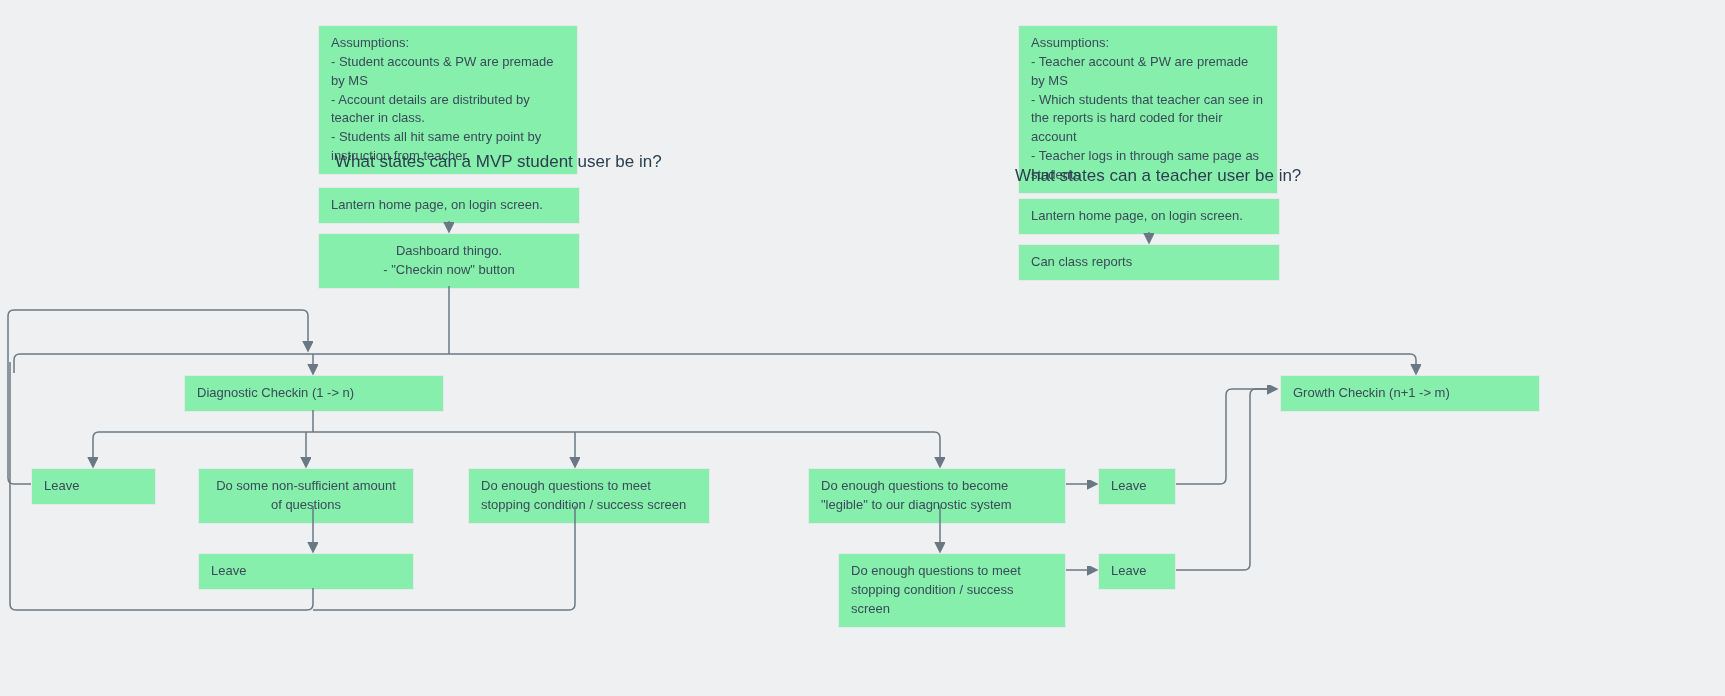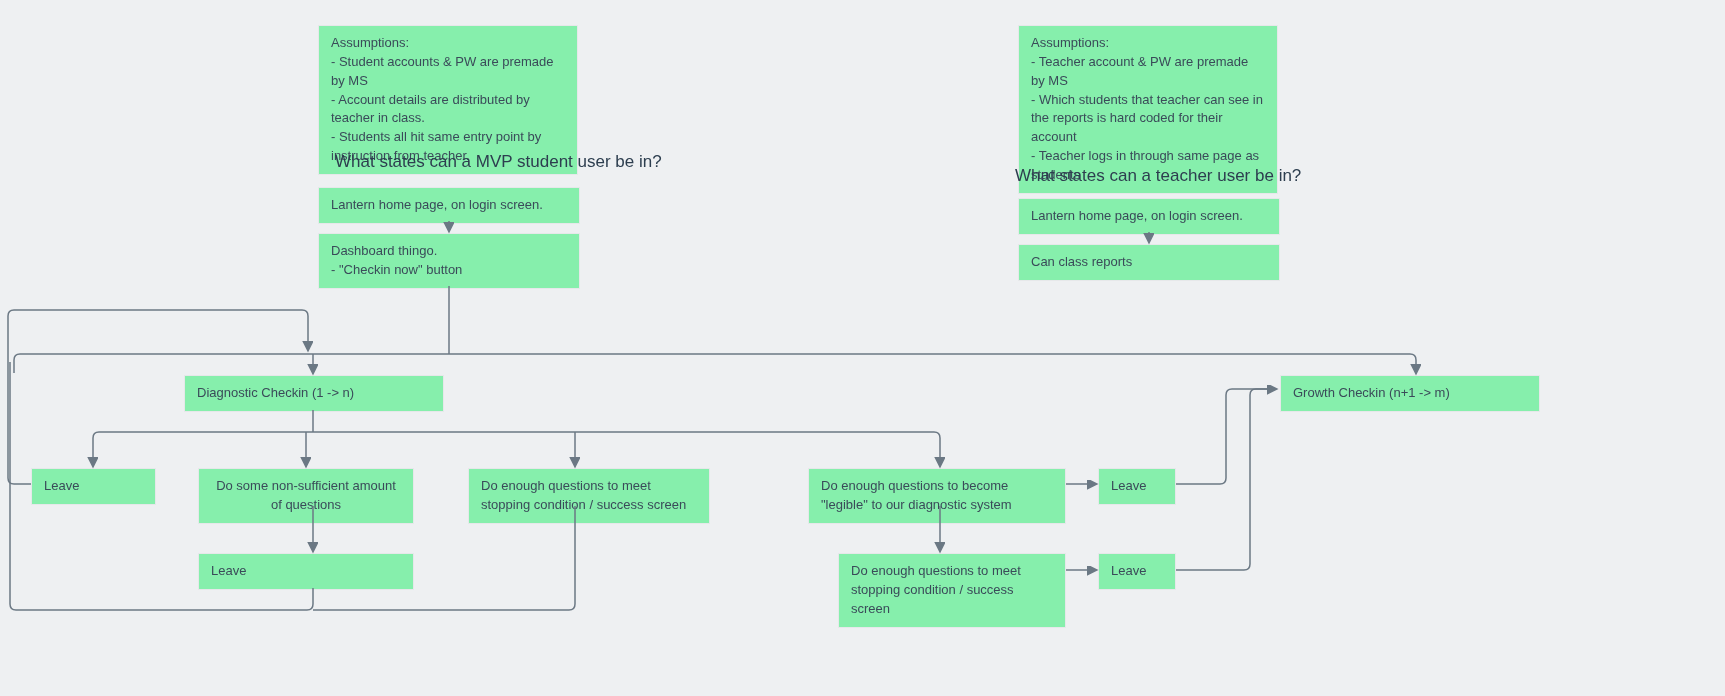--- a/index.html
+++ b/index.html
@@ -58,21 +58,21 @@
 
   <div class="node" style="left:318px; top:25px; width:260px; white-space:pre-line;">Assumptions:
 - Student accounts &amp; PW are premade by MS
 - Account details are distributed by teacher in class.
 - Students all hit same entry point by instruction from teacher.</div>
 
   <div class="heading" style="left:311px; top:152px;margin-left:24px;">What states can a MVP student user be in?</div>
 
   <div class="node" style="left:318px; top:187px; width:262px;">Lantern home page, on login screen.</div>
 
-  <div class="node" style="left:318px; top:233px; width:262px; white-space:pre-line;">Dashboard thingo.
+  <div class="node" style="left:318px; top:233px; width:262px; white-space:pre-line;text-align:center;">Dashboard thingo.
 - "Checkin now" button</div>
 
   <div class="node" style="left:184px; top:375px; width:260px;">Diagnostic Checkin (1 -&gt; n)</div>
 
   <div class="node" style="left:1280px; top:375px; width:260px;">Growth Checkin (n+1 -&gt; m)</div>
 
   <div class="node" style="left:31px; top:468px; width:125px;">Leave</div>
 
   <div class="node" style="left:198px; top:468px; width:216px;text-align:center;">Do some non-sufficient amount of questions</div>
 

